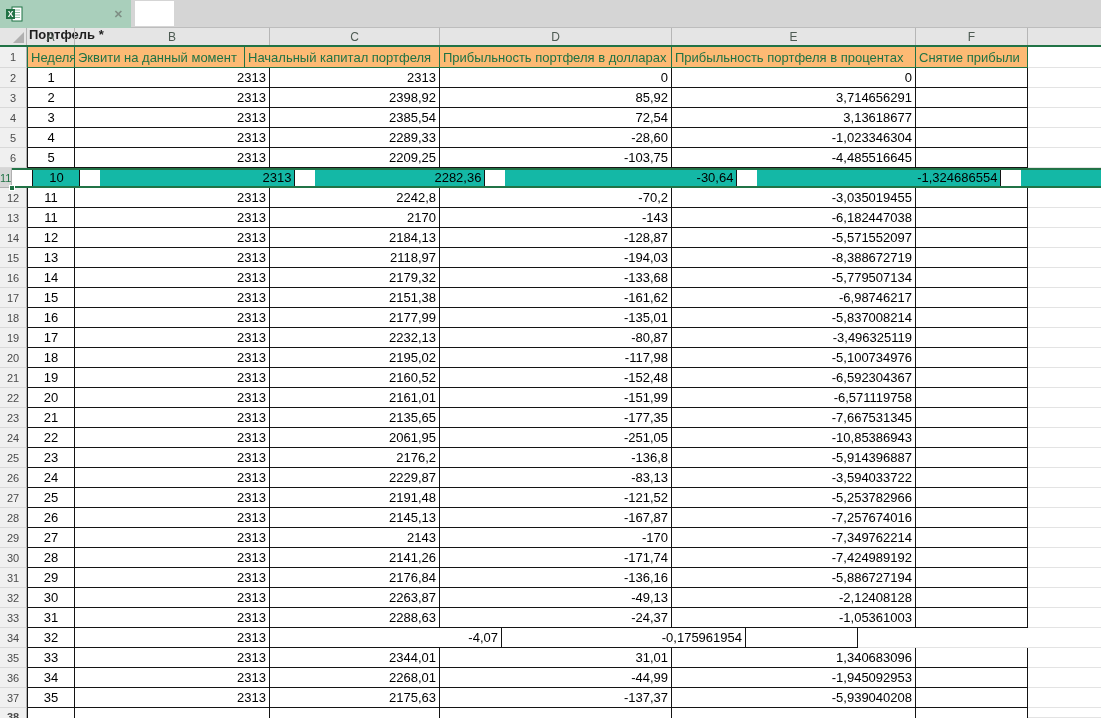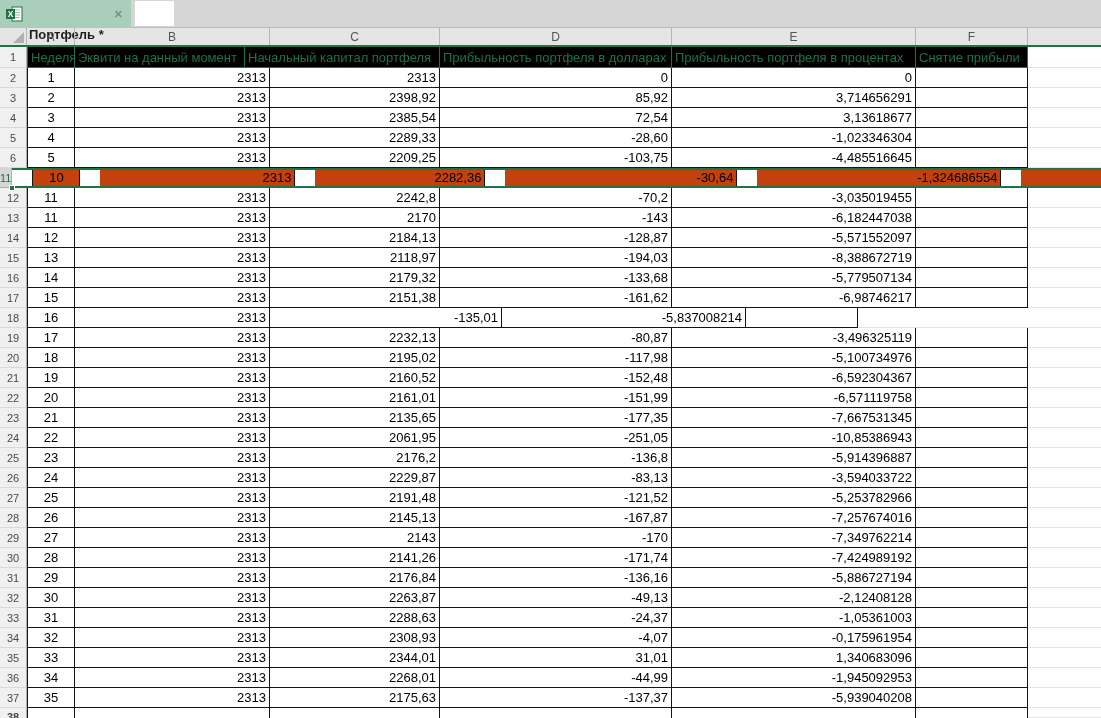--- a/index.html
+++ b/index.html
@@ -37,26 +37,26 @@
           border-right:1px solid #141414; border-bottom:1px solid #141414;
           padding:1px 3px 0 3px; overflow:hidden; white-space:nowrap; background:#fff; }
   .cA{width:48px; text-align:center;} .cB{width:195px; text-align:right;}
   .cC{width:170px; text-align:right;} .cD{width:232px; text-align:right;}
   .cE{width:244px; text-align:right;} .cF{width:112px; text-align:right;}
   .first { border-left:1px solid #141414; }
   .filler { flex:1; background:#fff; border-bottom:1px solid #e3e3e3; }
 
   
   .header-row { height:21px; }
-  .header-row .cell { background:#000000; color:#1f7244; border-color:#217346;
+  .header-row .cell { background:#fdba74; color:#1f7244; border-color:#217346;
                       text-align:left; font-size:13px; padding-top:2px; }
   .header-row .first { border-left:1px solid #217346; }
 
   
-  .sel .cell { background:#c2410c; border-bottom:none;margin-left:20px; }
+  .sel .cell { background:#14b8a6; border-bottom:none;margin-left:20px; }
   .sel .filler { background:#c9c9c9; border-bottom:none; }
   .sel .cells::before, .sel .cells::after { content:""; position:absolute; left:0; right:0;
         height:2px; background:#217346; z-index:2; }
   .sel .cells::before { top:0; } .sel .cells::after { bottom:0; }
   .sel .row-num { background:#d6d6d6; color:#217346; border-bottom:1px solid #b0b0b0; }
   .fill-handle { position:absolute; left:-3px; bottom:-3px; width:6px; height:6px;
                  background:#217346; border:1px solid #fff; z-index:3; }
 
   
   .partial { height:10px; overflow:hidden;font-weight:bold; }
@@ -257,20 +257,21 @@
           <div class="cell cE">-6,98746217</div>
           <div class="cell cF"></div>
           <div class="filler"></div>
         </div>
       </div>
       <div class="row">
         <div class="row-num">18</div>
         <div class="cells">
           <div class="cell cA first">16</div>
           <div class="cell cB">2313</div>
+          <div class="cell cC">2177,99</div>
           <div class="cell cD">-135,01</div>
           <div class="cell cE">-5,837008214</div>
           <div class="cell cF"></div>
           <div class="filler"></div>
         </div>
       </div>
       <div class="row">
         <div class="row-num">19</div>
         <div class="cells">
           <div class="cell cA first">17</div>
@@ -448,21 +449,20 @@
           <div class="cell cE">-1,05361003</div>
           <div class="cell cF"></div>
           <div class="filler"></div>
         </div>
       </div>
       <div class="row">
         <div class="row-num">34</div>
         <div class="cells">
           <div class="cell cA first">32</div>
           <div class="cell cB">2313</div>
-          <div class="cell cC">2308,93</div>
           <div class="cell cD">-4,07</div>
           <div class="cell cE">-0,175961954</div>
           <div class="cell cF"></div>
           <div class="filler"></div>
         </div>
       </div>
       <div class="row">
         <div class="row-num">35</div>
         <div class="cells">
           <div class="cell cA first">33</div>

